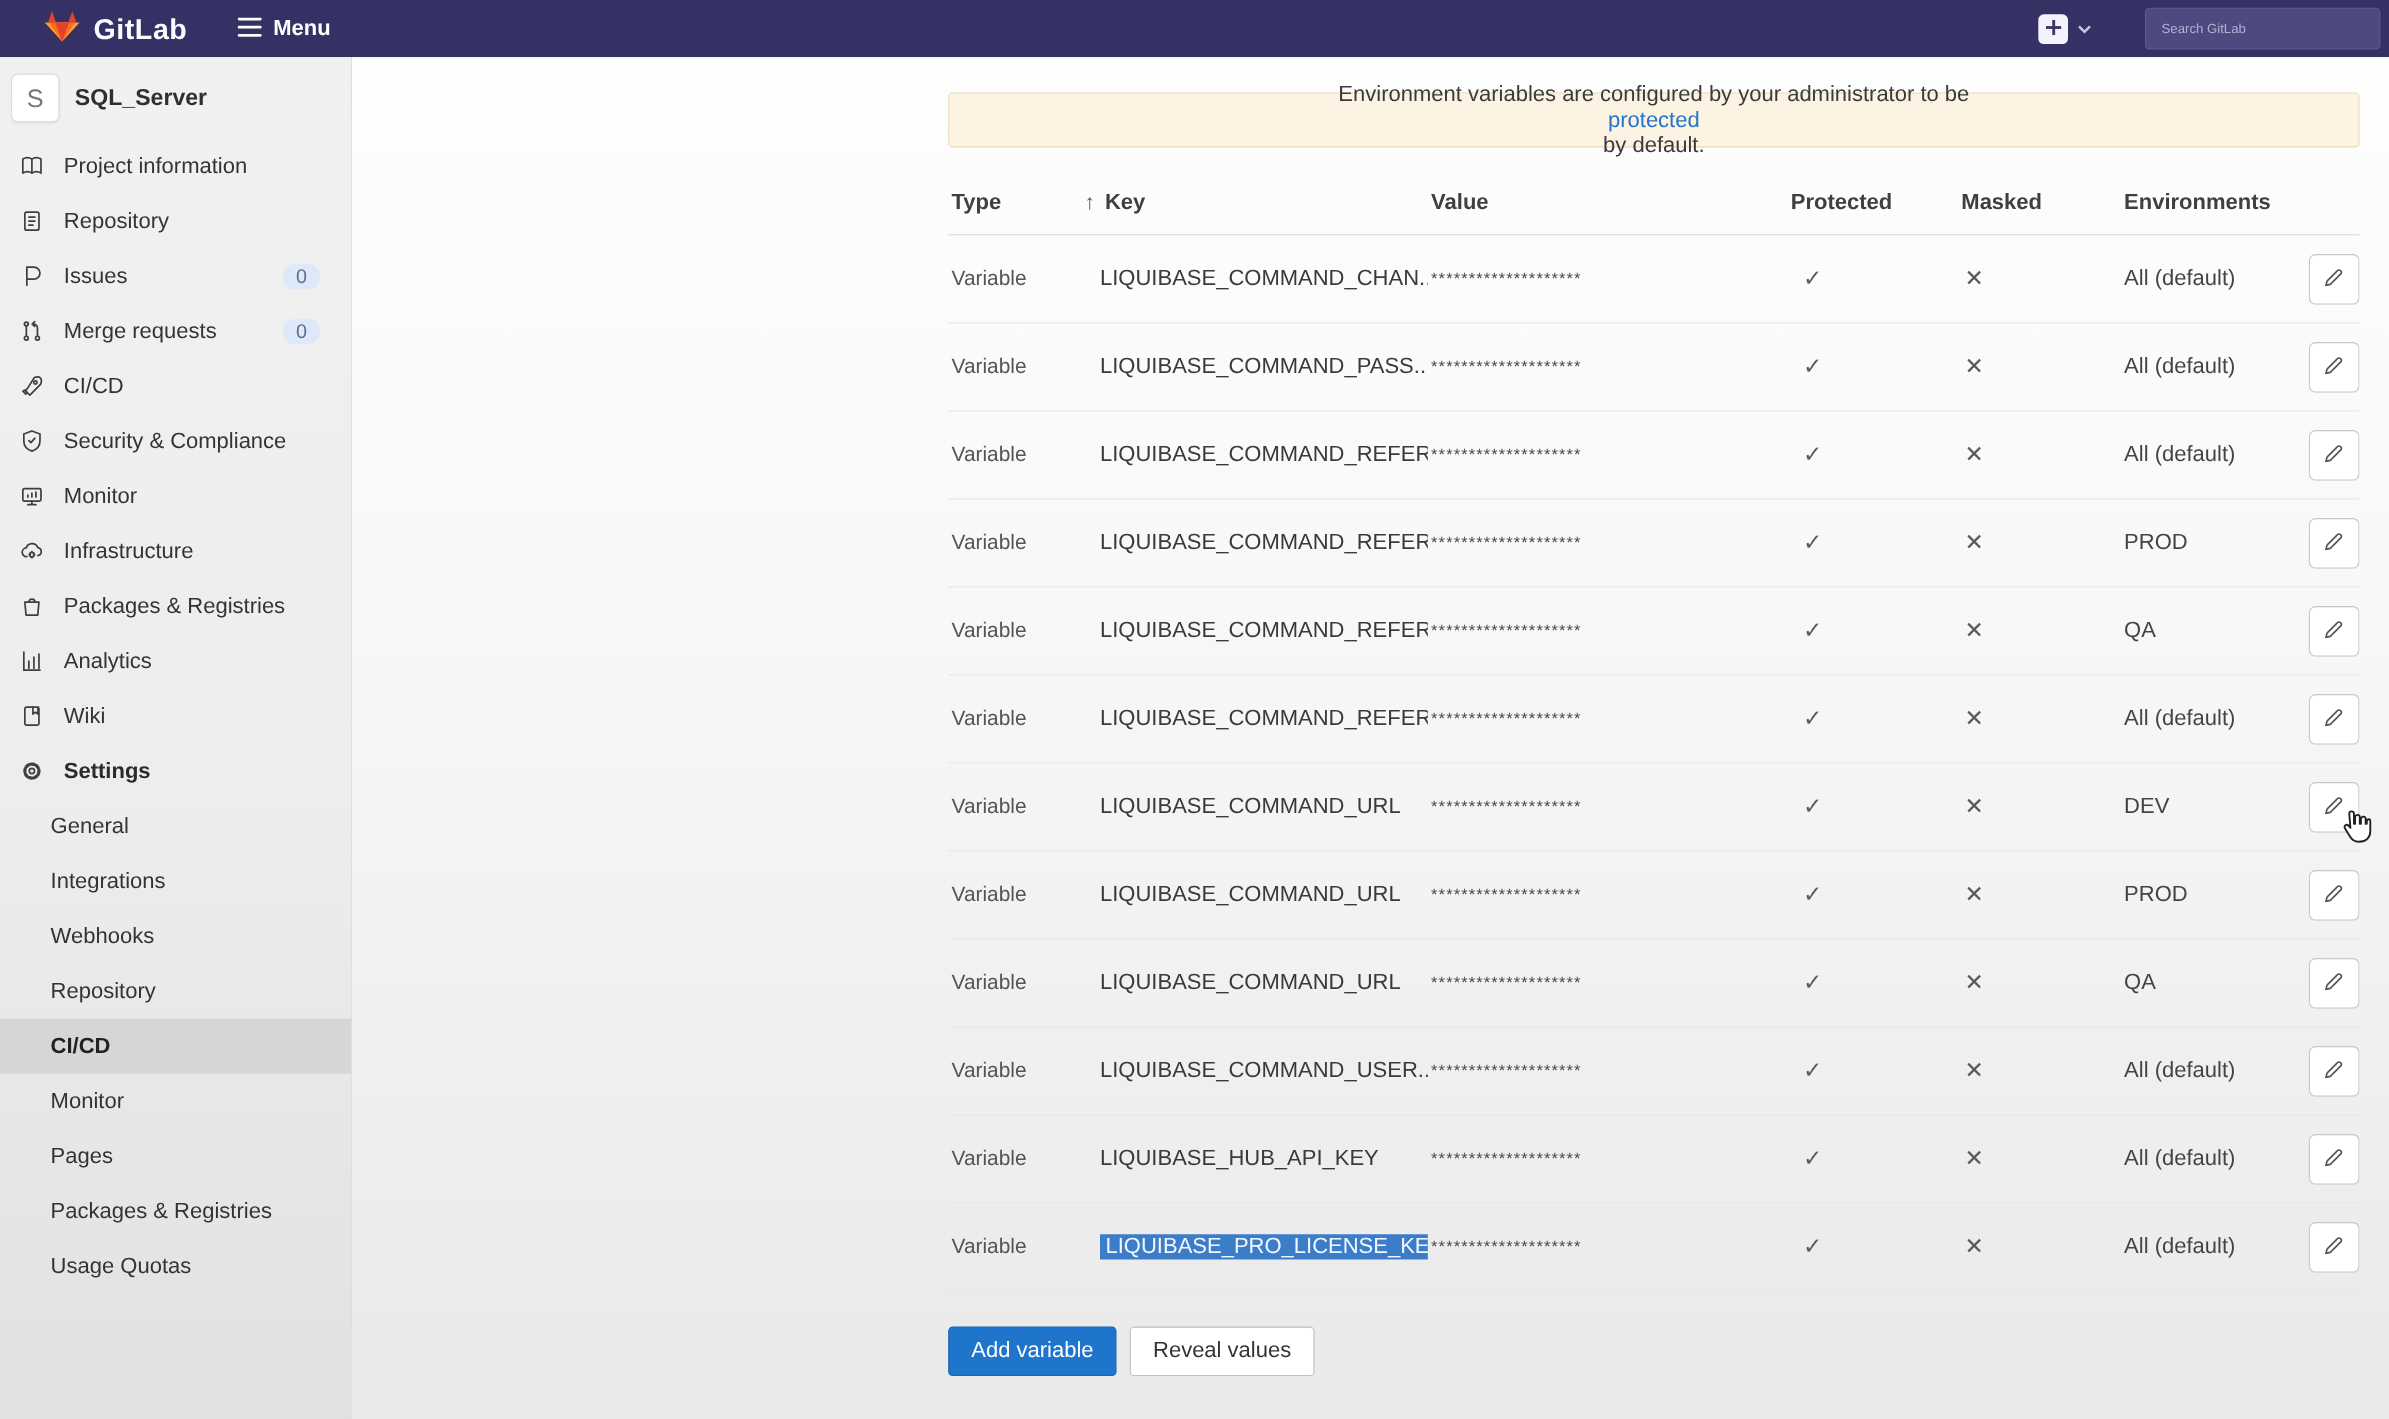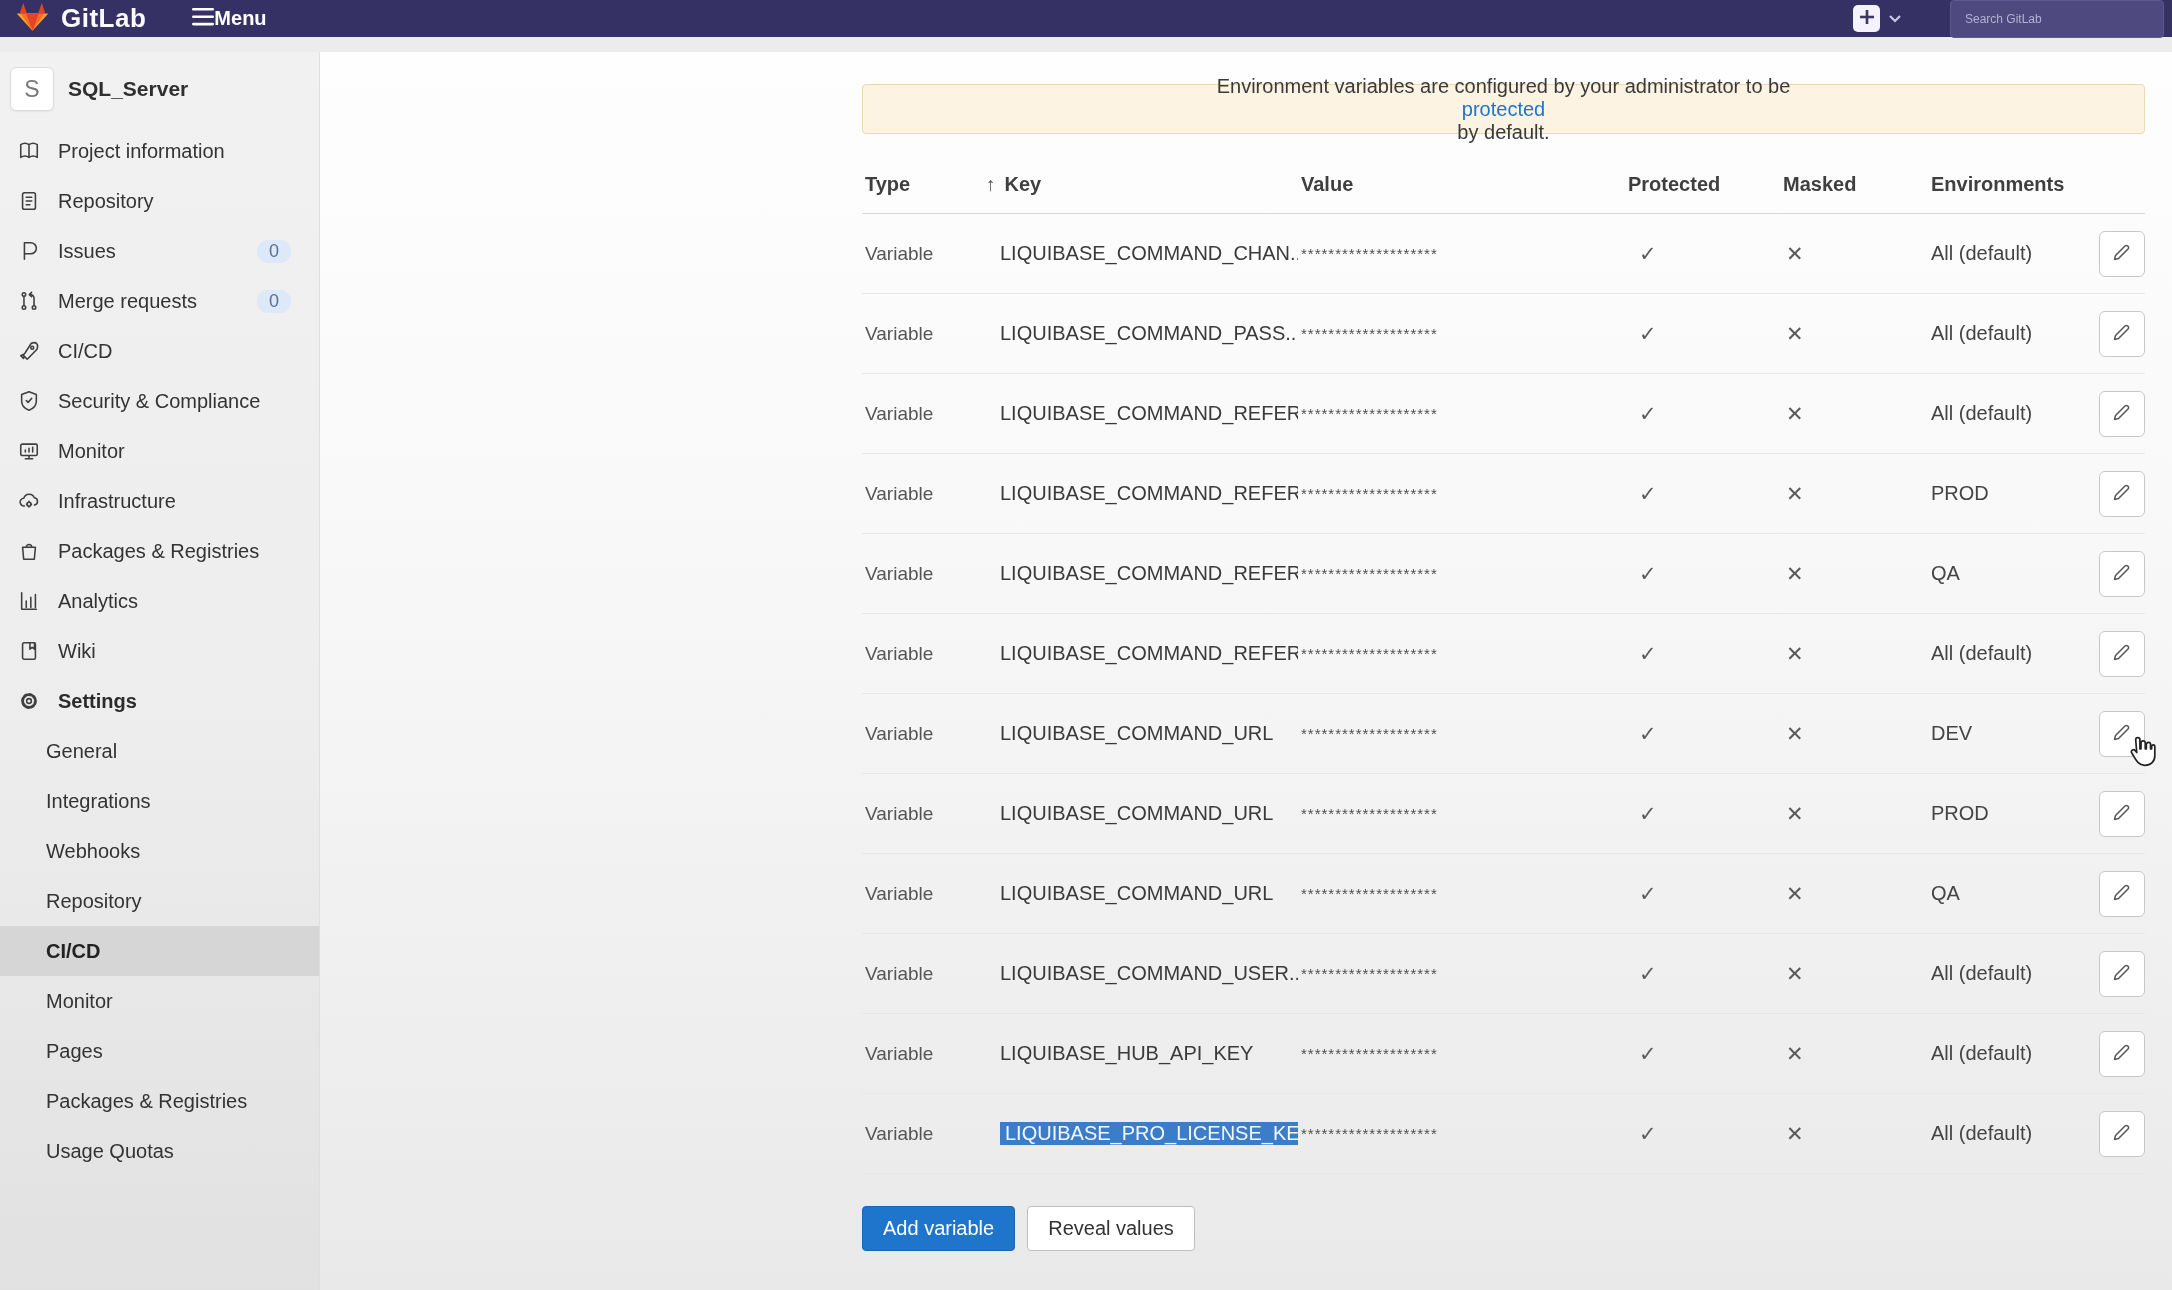--- a/index.html
+++ b/index.html
@@ -1,23 +1,23 @@
 <!DOCTYPE html>
 <html><head>
 <meta charset="utf-8">
 <style>
   * { margin:0; padding:0; box-sizing:border-box; }
   html,body { width:2172px; height:1290px; font-family:"Liberation Sans","DejaVu Sans",sans-serif; overflow:hidden; background:#ececec; }
   .stage { position:relative; width:2172px; height:1290px; }
 
   
-  .navbar { position:absolute; left:0; top:0; width:2172px; height:37px; background:#353165; display:flex; align-items:center; }
+  .navbar { position:absolute; left:0; top:0; width:2172px; height:52px; background:#353165; display:flex; align-items:center;padding-left:24px; }
   .brand { display:flex; align-items:center; gap:12px; padding-left:16px; }
   .brand-name { color:#fbfaff; font-size:26px; font-weight:600; letter-spacing:.5px; }
-  .menu-btn { display:flex; align-items:center; margin-left:46px; background:none; border:none; cursor:pointer; }
+  .menu-btn { display:flex; align-items:center; gap:10px; margin-left:46px; background:none; border:none; cursor:pointer; }
   .menu-label { color:#ffffff; font-size:20px; font-weight:600; }
   .nav-right { margin-left:auto; display:flex; align-items:center; padding-right:8px; }
   .plus-tile { width:27px; height:27px; border-radius:5px; background:#f4f3fd; display:flex; align-items:center; justify-content:center; border:none; cursor:pointer; }
   .chev-btn { background:none; border:none; margin-left:8px; cursor:pointer; display:flex; align-items:center; }
   .search-box { margin-left:48px; width:214px; height:38px; background:#4e4a7f; border:1px solid #5d5990; border-radius:4px; color:#e8e6f7; font-size:12px; padding:0 14px; outline:none; }
   .search-box::placeholder { color:#b3b1d1; }
 
   
   .sidebar { position:absolute; left:0; top:52px; width:320px; height:1238px; background:linear-gradient(180deg,#f2f1f1 0%,#eeeded 55%,#e2e1e1 100%); border-right:1px solid #e0dfdf; }
   .proj-head { height:74px; display:flex; align-items:center; padding-left:10px; }

